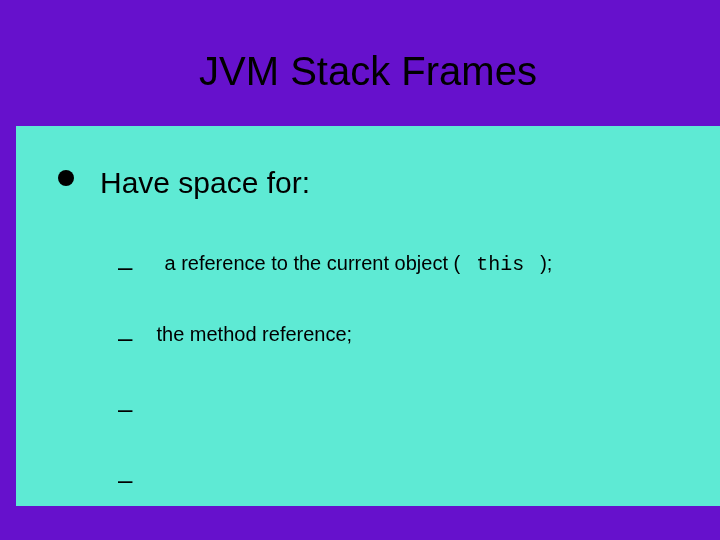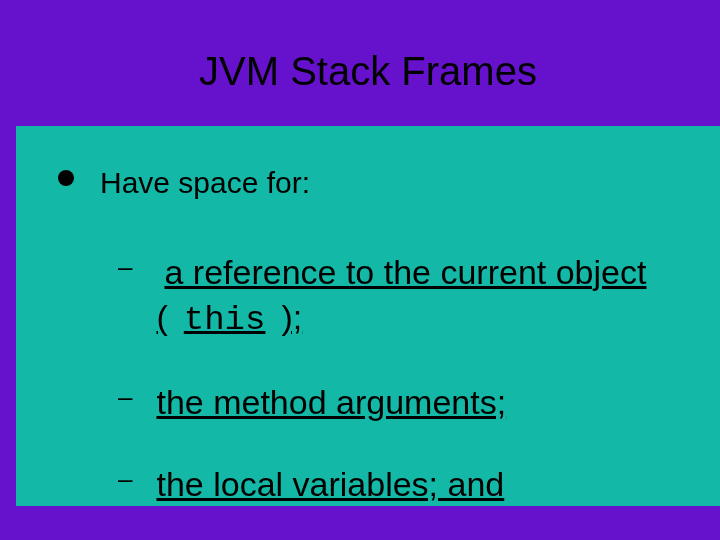--- a/index.html
+++ b/index.html
@@ -16,21 +16,21 @@
     display: flex;
     align-items: center;
     justify-content: center;
   }
   .title {
     color: #000;
     font-size: 40px;
     font-weight: 400;
   }
   .content {
-    background: #14b8a6;
+    background: #5eead4;
     width: 100%;
     height: 380px;
     padding: 22px 0 0 0;
   }
   .bullet-main {
     display: flex;
     align-items: flex-start;
     margin-left: 34px;
     margin-bottom: 8px;
   }
@@ -59,24 +59,23 @@
     align-items: flex-start;
     margin-bottom: 4px;
   }
   .sub-item .dash {
     font-size: 26px;
     color: #000;
     margin-right: 8px;
     line-height: 1.35;
   }
   .sub-item .text {
-    font-size: 34px;
+    font-size: 20px;
     color: #000;
     line-height: 1.35;
-    text-decoration: underline;
   }
   .mono {
     font-family: "Courier New", Courier, monospace;
   }
   .footer {
     width: 100%;
     height: 50px;
     background: #6611cc;
   }
 </style>
@@ -96,25 +95,24 @@
 
   <div class="sub-list">
     <div class="sub-item">
       <div class="dash">–</div>
       <div class="text">
         <span>a reference to the current object (</span><span class="mono">this</span><span>);</span>
       </div>
     </div>
     <div class="sub-item">
       <div class="dash">–</div>
-      <div class="text">the method arguments;</div>
+      <div class="text">the method reference;</div>
     </div>
     <div class="sub-item">
       <div class="dash">–</div>
-      <div class="text">the local variables; and</div>
     </div>
     <div class="sub-item">
       <div class="dash">–</div>
     </div>
   </div>
 
 
 </div>
 
 <div class="footer"></div>

